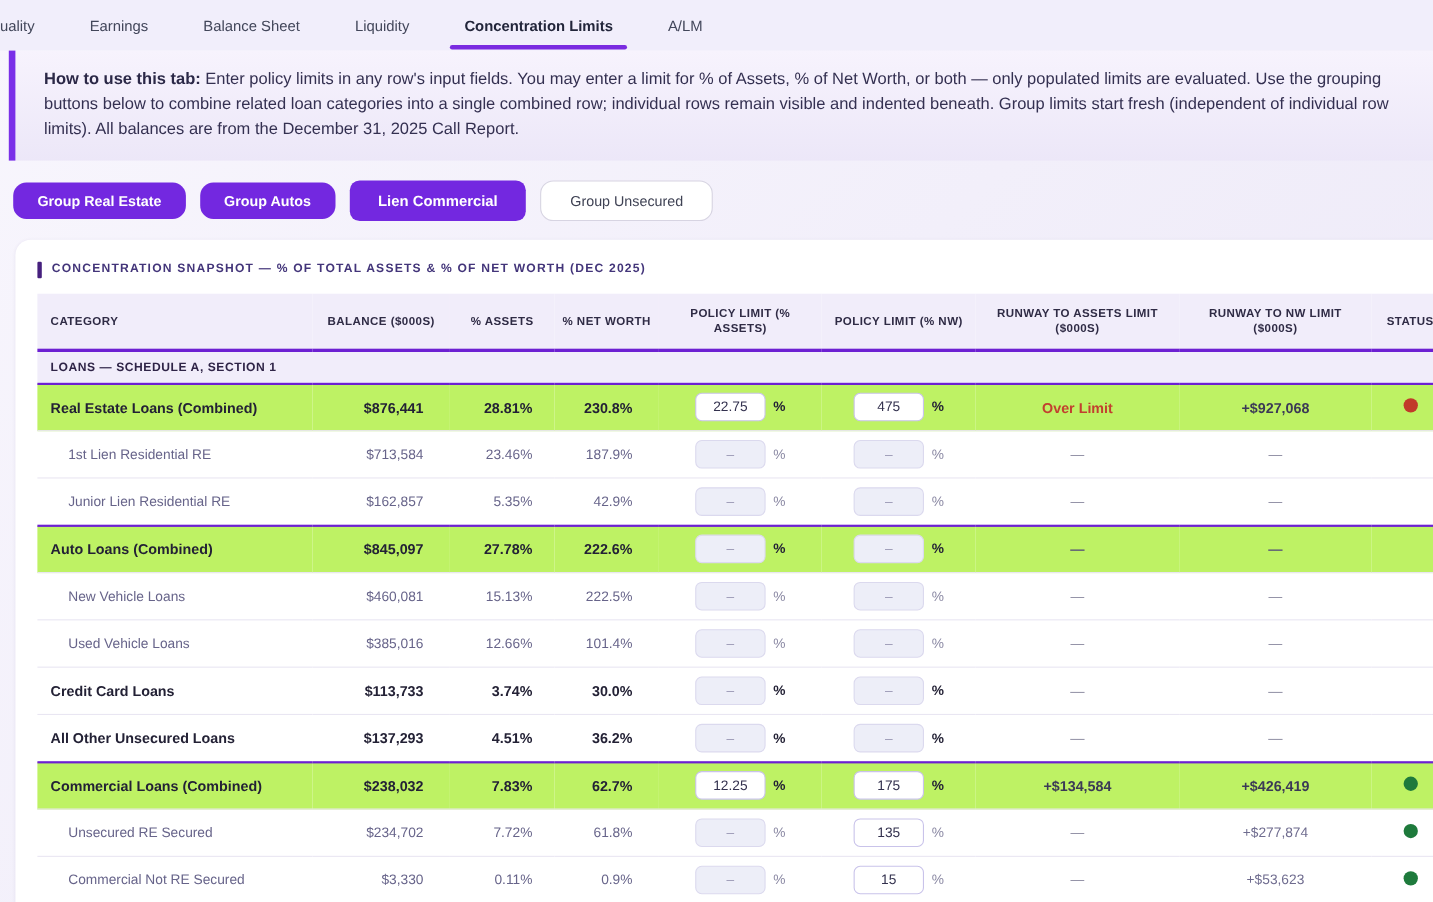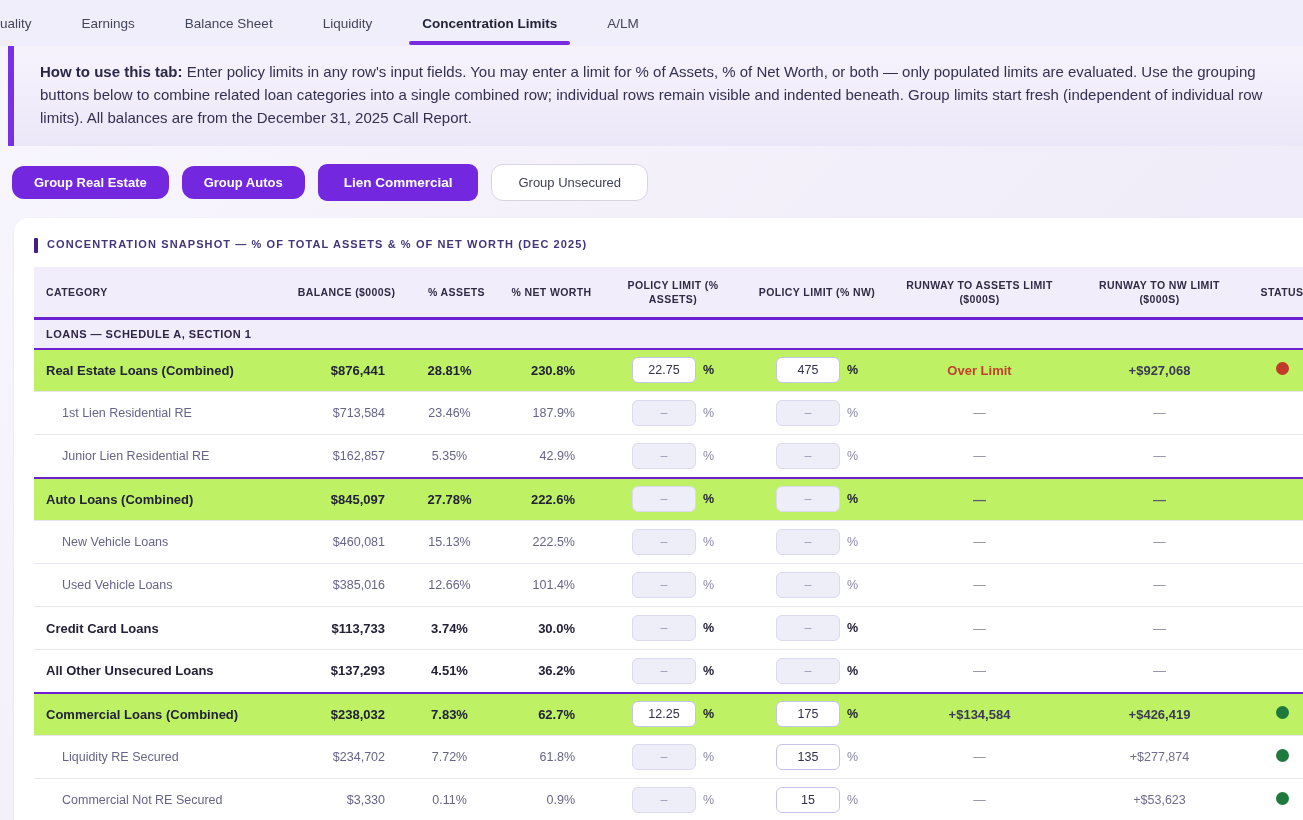--- a/index.html
+++ b/index.html
@@ -71,21 +71,21 @@
     color:#2f2447; text-transform:uppercase; height:30px; padding-left:12px;
     border-bottom:2px solid #6d20d2;
   }
   tr.purple-after td { border-bottom:2px solid #6d20d2; }
   tr.combined td { background:#bef264; font-weight:700; color:#232135; }
   tr.normal td { font-weight:600; color:#232135; }
   tr.child td { color:#67648a; font-weight:400; font-size:12.5px; }
   td.cat { padding-left:12px; text-align:left; }
   tr.child td.cat { padding-left:28px; }
   td.num { text-align:right; padding-right:24px; }
-  td.num.pa { padding-right:20px;text-align:center; }
+  td.num.pa { padding-right:20px; }
   td.num.pn { padding-right:24px; }
   td.ctr { text-align:center; }
   .dash { color:#8b8aa0; font-weight:400; }
   tr.combined .dash { color:#5d5a78; font-weight:700; }
   .red-text { color:#c2402f; font-weight:700; }
   .runval { color:#3b3956; font-weight:700; }
   tr.child .runval { color:#6f6c8f; font-weight:400; }
   .limitwrap { display:inline-flex; align-items:center; gap:7px; }
   .pct-in {
     width:64px; height:26px; border:1px solid #c9c3ea; border-radius:6px;
@@ -303,21 +303,21 @@
             </span></td>
           <td class="ctr"><span class="limitwrap">
               <input class="pct-in" value="175" style="">
               <span class="pct-sfx">%</span>
             </span></td>
           <td class="ctr"><span class="runval">+$134,584</span></td>
           <td class="ctr"><span class="runval">+$426,419</span></td>
           <td class="ctr"><span class="dot green"></span></td>
         </tr>
         <tr class="child">
-          <td class="cat">Liquidity RE Secured</td>
+          <td class="cat">Unsecured RE Secured</td>
           <td class="num bal">$234,702</td>
           <td class="num pa">7.72%</td>
           <td class="num pn">61.8%</td>
           <td class="ctr"><span class="limitwrap">
               <input class="pct-in empty" value="–" style="">
               <span class="pct-sfx">%</span>
             </span></td>
           <td class="ctr"><span class="limitwrap">
               <input class="pct-in" value="135" style="">
               <span class="pct-sfx">%</span>

